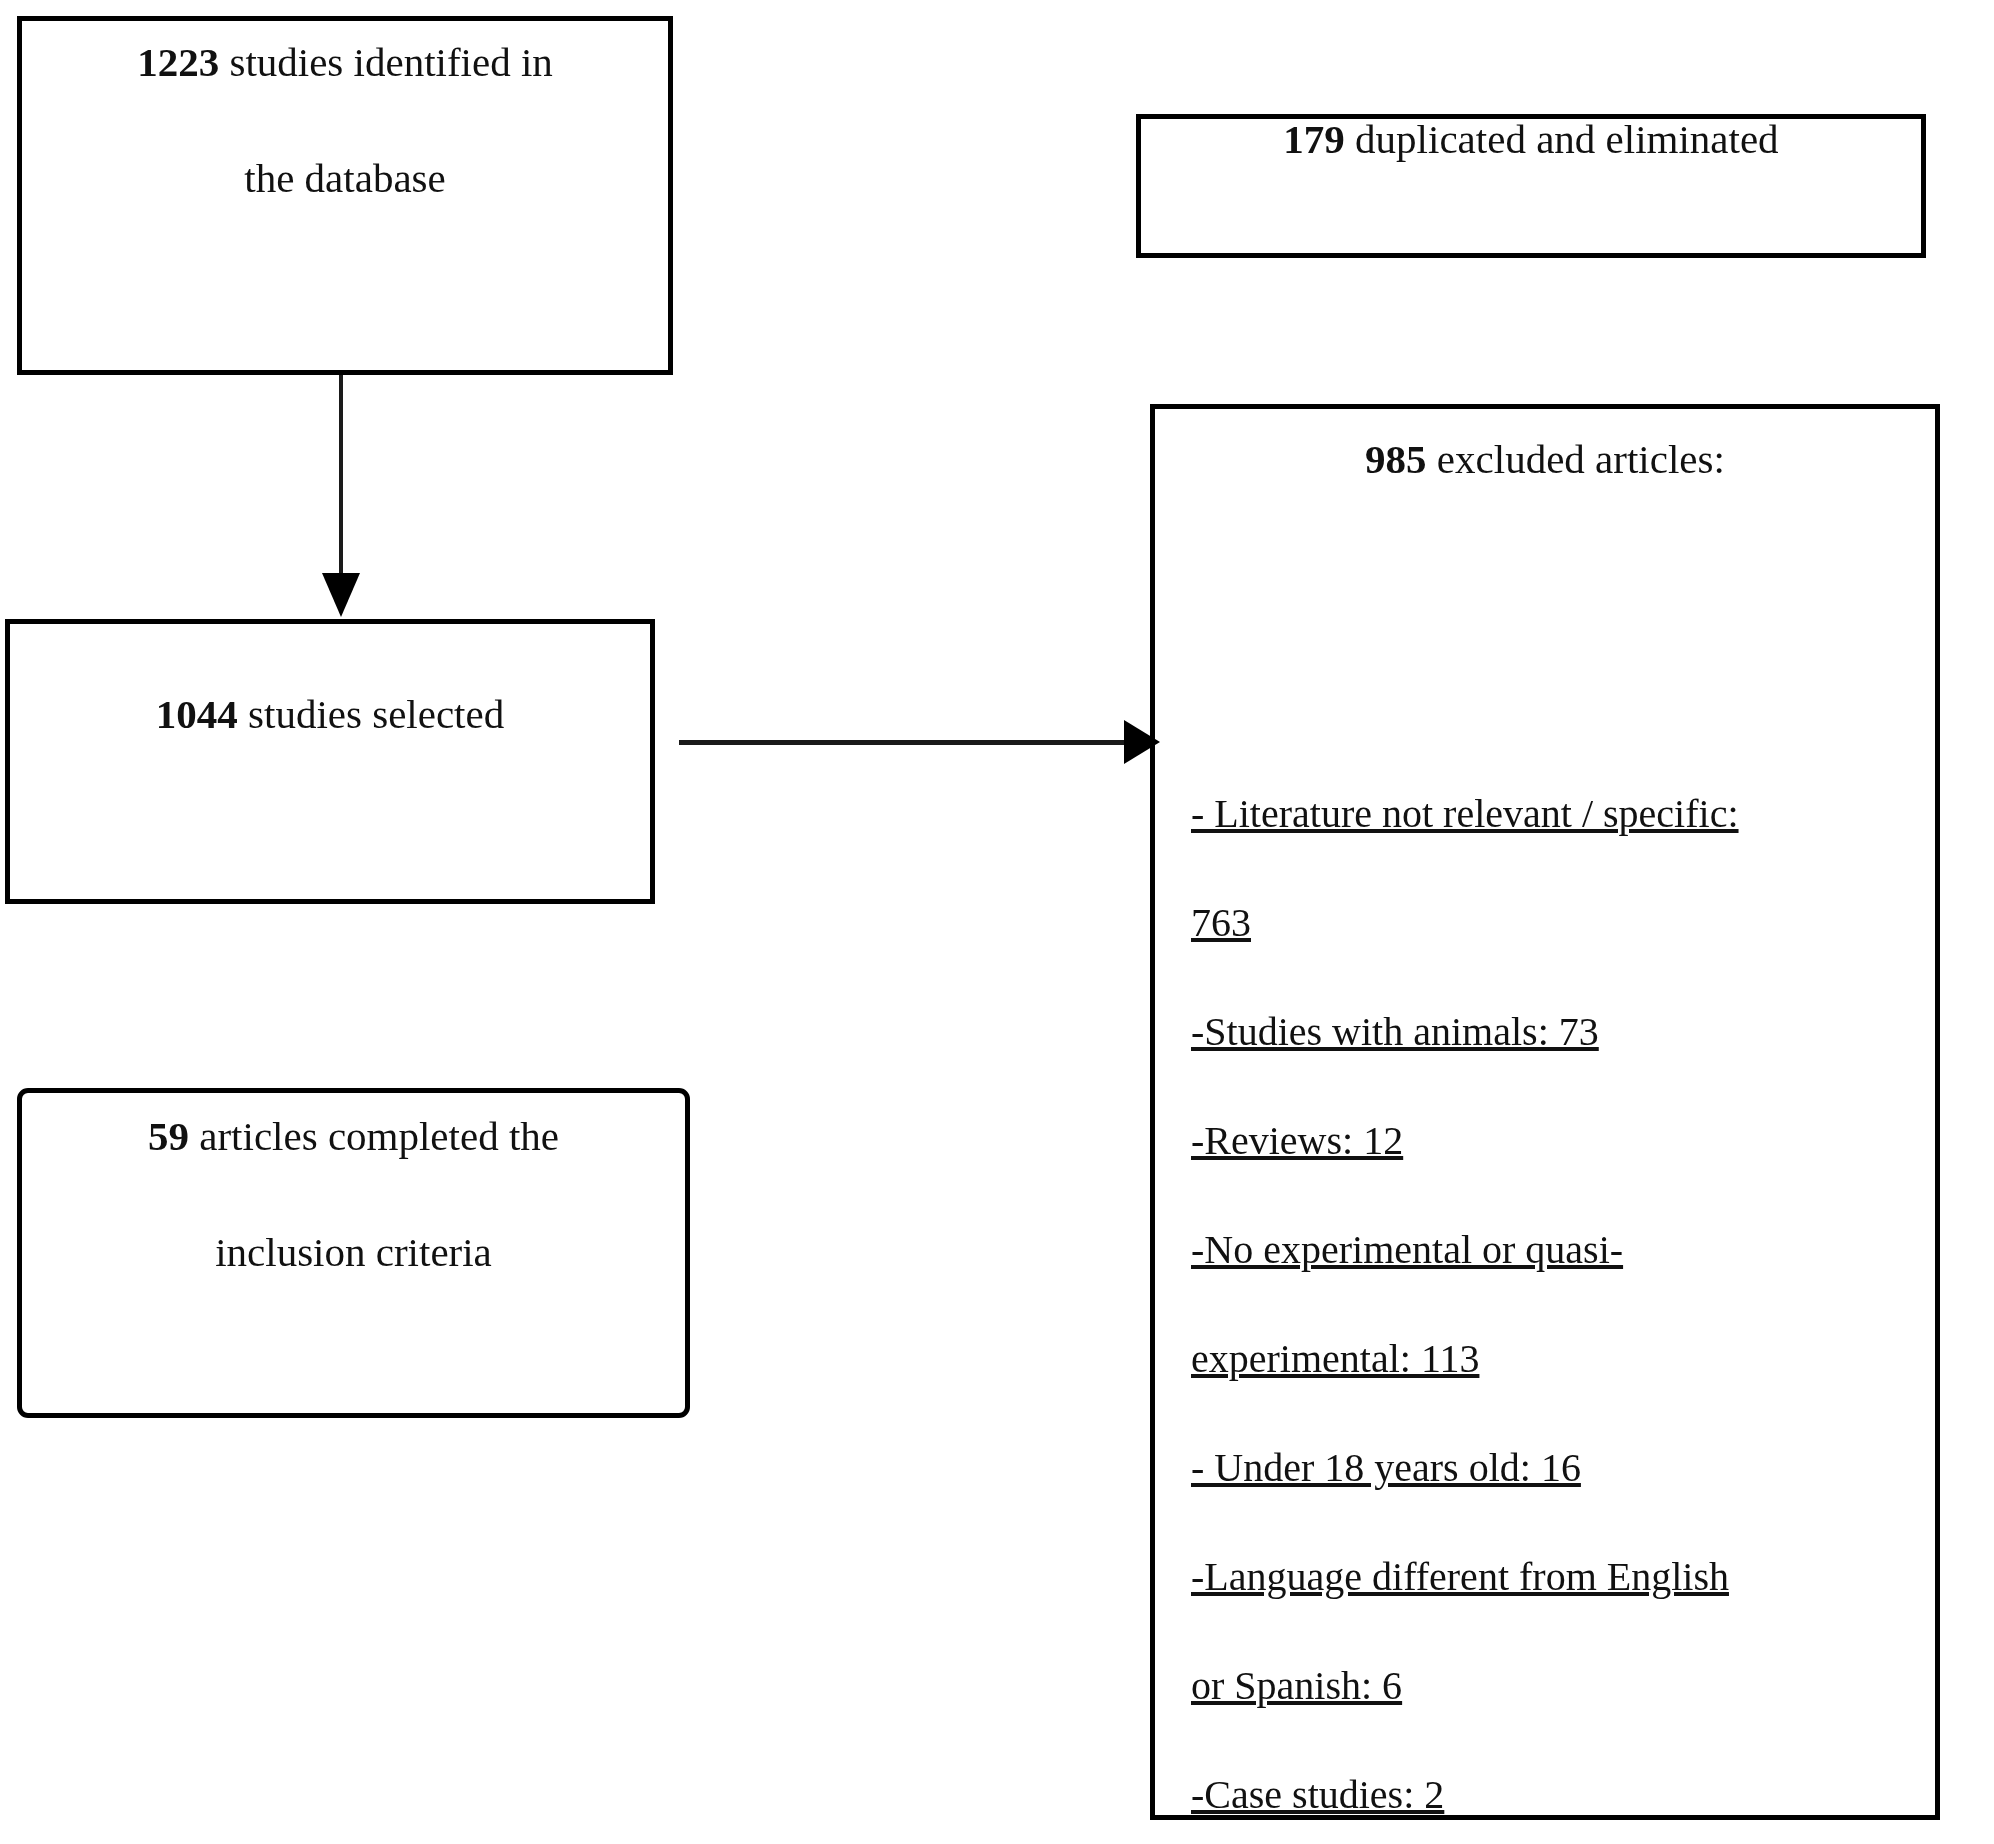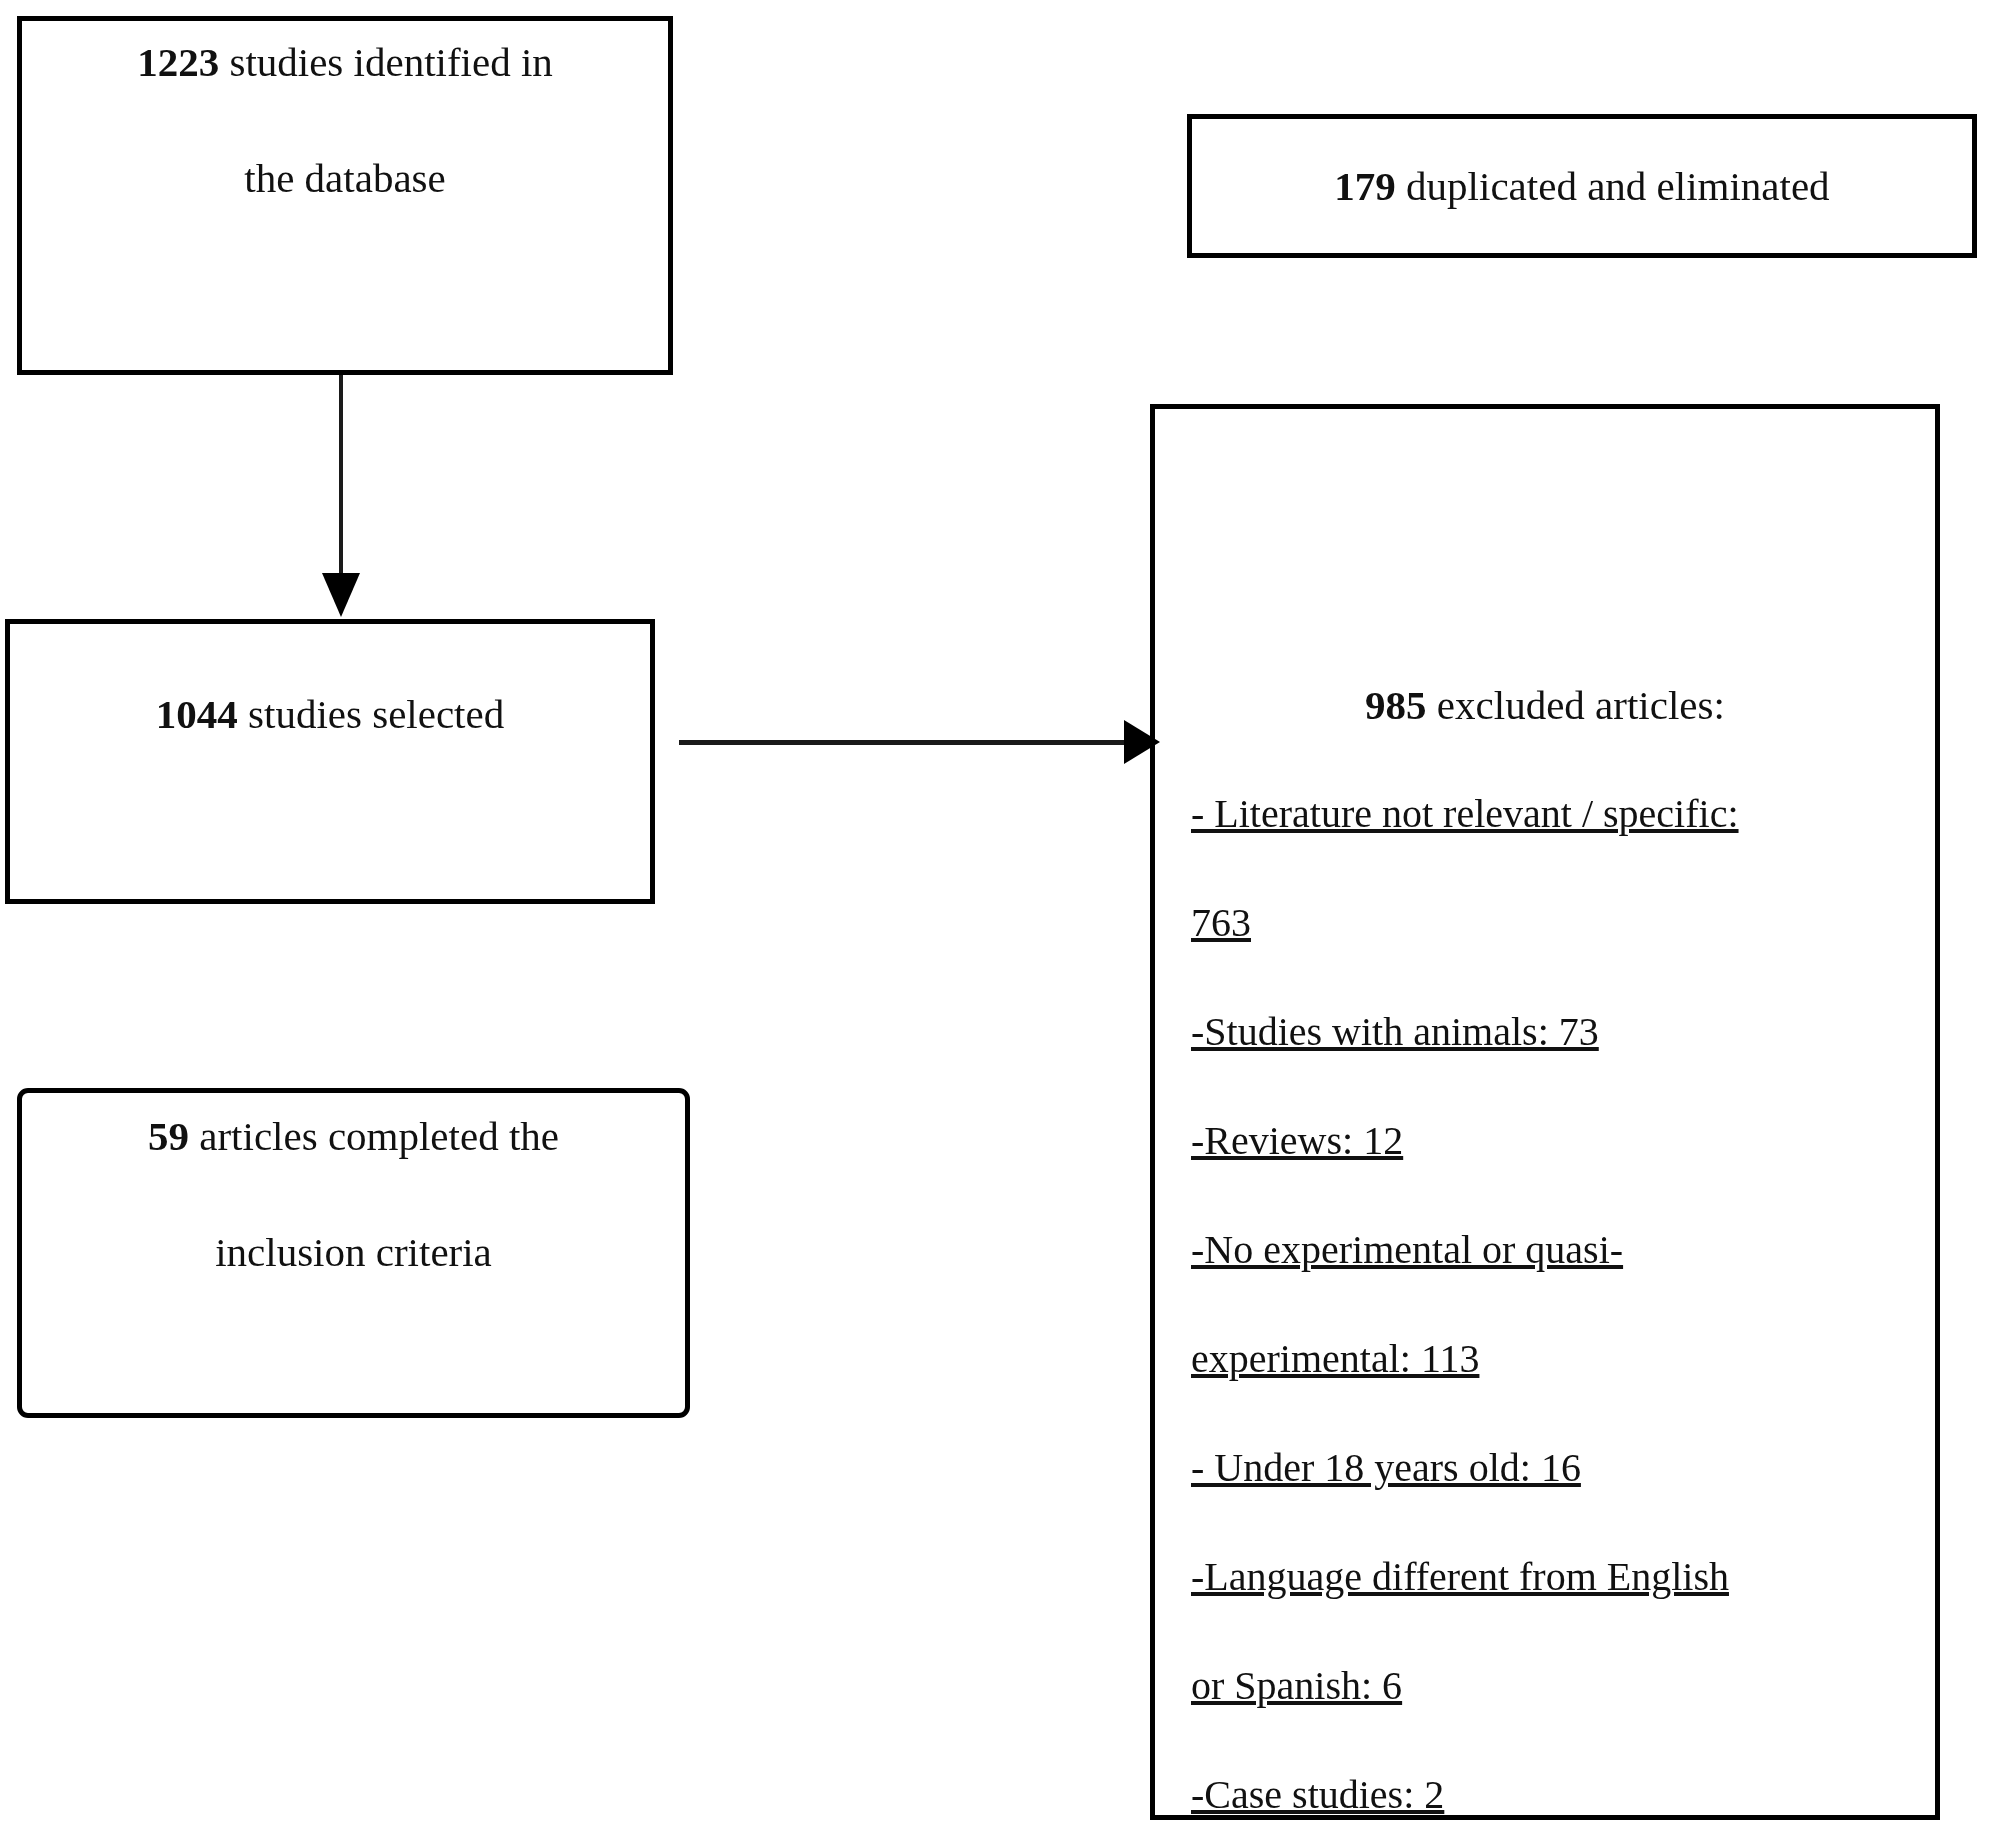--- a/index.html
+++ b/index.html
@@ -14,25 +14,25 @@
   
   #box-identified{left:17px;top:16px;width:656px;height:359px;
        align-items:center;justify-content:flex-start;padding-top:20.6px;}
   
   #box-selected{left:5px;top:619px;width:650px;height:285px;
        align-items:center;justify-content:flex-start;padding-top:70px;}
   
   #box-included{left:17px;top:1088px;width:673px;height:330px;
        align-items:center;justify-content:flex-start;padding-top:23px;border-radius:11px;}
   
-  #box-duplicated{left:1187px;top:114px;width:790px;height:144px;
-       align-items:center;justify-content:center;}
+  #box-duplicated{left:1136px;top:114px;width:790px;height:144px;
+       align-items:center;justify-content:flex-start;}
   
   #box-excluded{left:1150px;top:404px;width:790px;height:1416px;
-       align-items:stretch;justify-content:flex-end;padding:0;}
+       align-items:stretch;justify-content:space-between;padding:0;}
   .l-spacer{height:75px;}
   .b{font-weight:bold;}
 
   
   .ctext{font-size:41px;line-height:1;text-align:center;white-space:nowrap;}
 
   
   .exc-title{font-size:41px;line-height:1;text-align:center;white-space:nowrap;
              margin-top:30px;}
   .exc-list{margin-top:68px;padding-left:36px;padding-right:10.3px;}

